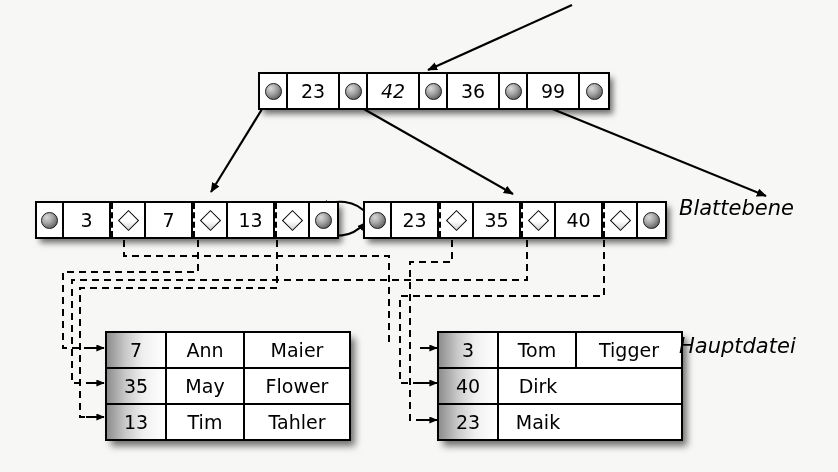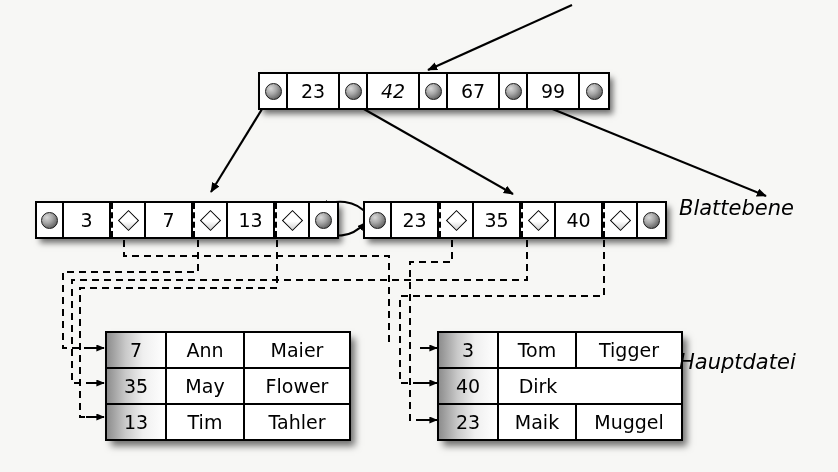--- a/index.html
+++ b/index.html
@@ -142,21 +142,21 @@
         <div class="sphere"></div>
       </div>
       <div class="cell" style="width: 52px;">23</div>
       <div class="cell" style="width: 28px;">
         <div class="sphere"></div>
       </div>
       <div class="cell" style="width: 52px; font-style: italic;">42</div>
       <div class="cell" style="width: 28px;">
         <div class="sphere"></div>
       </div>
-      <div class="cell" style="width: 52px;">67</div>
+      <div class="cell" style="width: 52px;">36</div>
       <div class="cell" style="width: 28px;">
         <div class="sphere"></div>
       </div>
       <div class="cell" style="width: 52px;">99</div>
       <div class="cell" style="width: 28px;">
         <div class="sphere"></div>
       </div>
     </div>
 
   <div class="node" id="leafL" style="left:35px;top:201px;">
@@ -223,20 +223,19 @@
         <div class="dcell nc">Tom</div>
         <div class="dcell sc">Tigger</div>
       </div>
       <div class="drow">
         <div class="dcell kc">40</div>
         <div class="dcell nc">Dirk</div>
       </div>
       <div class="drow">
         <div class="dcell kc">23</div>
         <div class="dcell nc">Maik</div>
-        <div class="dcell sc">Muggel</div>
       </div>
     </div>
 
   <div class="caption" style="left:679px;top:196px;">Blattebene</div>
-  <div class="caption" style="left:679px;top:350px;">Hauptdatei</div>
+  <div class="caption" style="left:679px;top:334px;">Hauptdatei</div>
 
 </div>
 
 </body></html>

